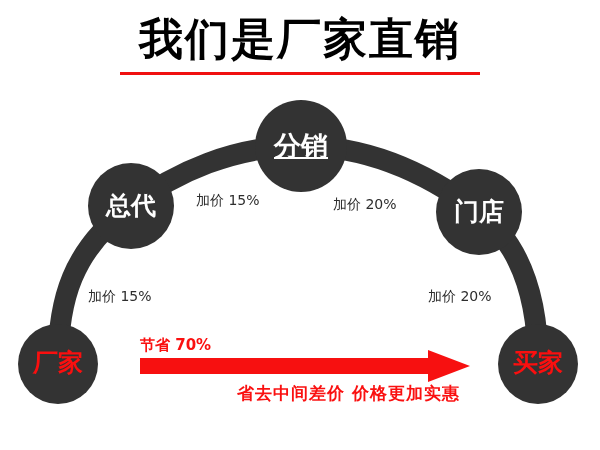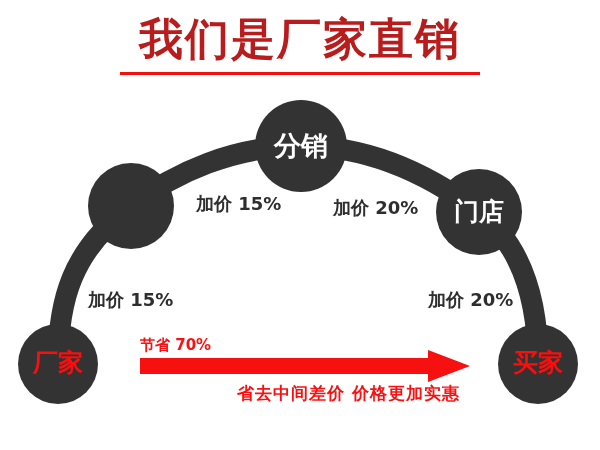--- a/index.html
+++ b/index.html
@@ -21,21 +21,21 @@
     position: absolute;
     left: 0;
     top: 14px;
     width: 600px;
     text-align: center;
   }
   #title-text {
     font-family: "DejaVu Sans", "Liberation Sans", sans-serif;
     font-size: 44px;
     font-weight: 700;
-    color: #b91c1c;
+    color: #000000;
     letter-spacing: 2px;
     line-height: 50px;
     white-space: nowrap;
   }
   #title-underline {
     position: absolute;
     left: 120px;
     top: 72px;
     width: 360px;
     height: 3px;
@@ -58,21 +58,21 @@
     font-weight: 700;
     white-space: nowrap;
     text-align: center;
     pointer-events: none;
   }
   .node-label.white { color: #ffffff; }
   .node-label.red   { color: #fa0f0f; }
 
   #label-fenxiao {
     left: 255px; top: 131px; width: 92px;
-    font-size: 27px; line-height: 30px;
+    font-size: 27px; line-height: 30px; text-decoration: underline;
   }
   #label-zongdai {
     left: 87px; top: 192px; width: 88px;
     font-size: 25px; line-height: 28px;
   }
   #label-mendian {
     left: 435px; top: 198px; width: 88px;
     font-size: 25px; line-height: 28px;
   }
   #label-changjia {
@@ -81,22 +81,22 @@
   }
   #label-maijia {
     left: 494px; top: 349px; width: 88px;
     font-size: 25px; line-height: 28px;
   }
 
   
   .edge-label {
     position: absolute;
     font-family: "DejaVu Sans", "Liberation Sans", sans-serif;
-    font-size: 18px;
-    font-weight: 700;
+    font-size: 14px;
+    font-weight: 400;
     color: #2e2e2e;
     white-space: nowrap;
     pointer-events: none;
     text-align: center;
   }
   #edge-label-1 { left: 196px; top: 192px; }
   #edge-label-2 { left: 333px; top: 196px; }
   #edge-label-3 { left:  88px; top: 288px; }
   #edge-label-4 { left: 428px; top: 288px; }
 
@@ -153,20 +153,21 @@
              C 525 248, 538 305, 538 364" fill="none" stroke="#333333" stroke-width="21" stroke-linecap="round"></path>
 
     <circle cx="58" cy="364" r="40" fill="#333333"></circle>
     <circle cx="131" cy="206" r="43" fill="#333333"></circle>
     <circle cx="301" cy="146" r="46" fill="#333333"></circle>
     <circle cx="479" cy="212" r="43" fill="#333333"></circle>
     <circle cx="538" cy="364" r="40" fill="#333333"></circle>
   </svg>
 
   <div class="node-label white" id="label-fenxiao">分销</div>
+  <div class="node-label white" id="label-zongdai">总代</div>
   <div class="node-label red" id="label-changjia">厂家</div>
   <div class="node-label white" id="label-mendian">门店</div>
   <div class="node-label red" id="label-maijia">买家</div>
 
   <div class="edge-label" id="edge-label-1">加价 15%</div>
   <div class="edge-label" id="edge-label-2">加价 20%</div>
   <div class="edge-label" id="edge-label-3">加价 15%</div>
   <div class="edge-label" id="edge-label-4">加价 20%</div>
 
   <div id="savings-percent">节省 70%</div>

